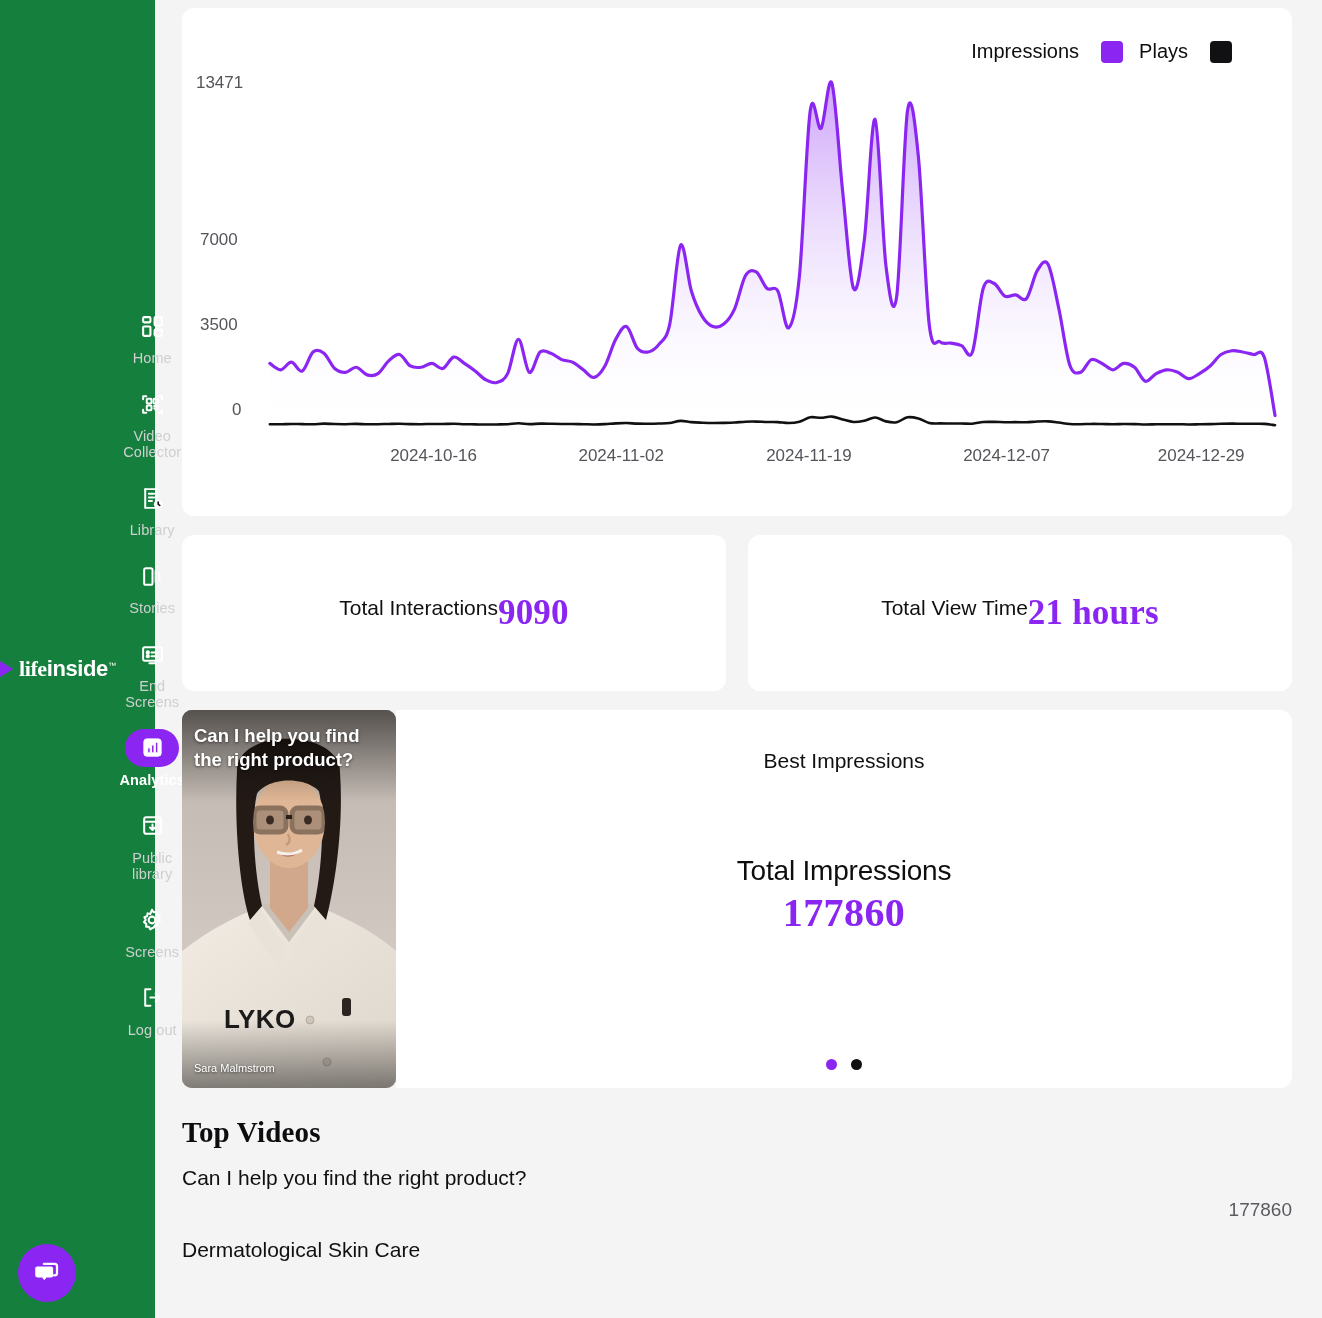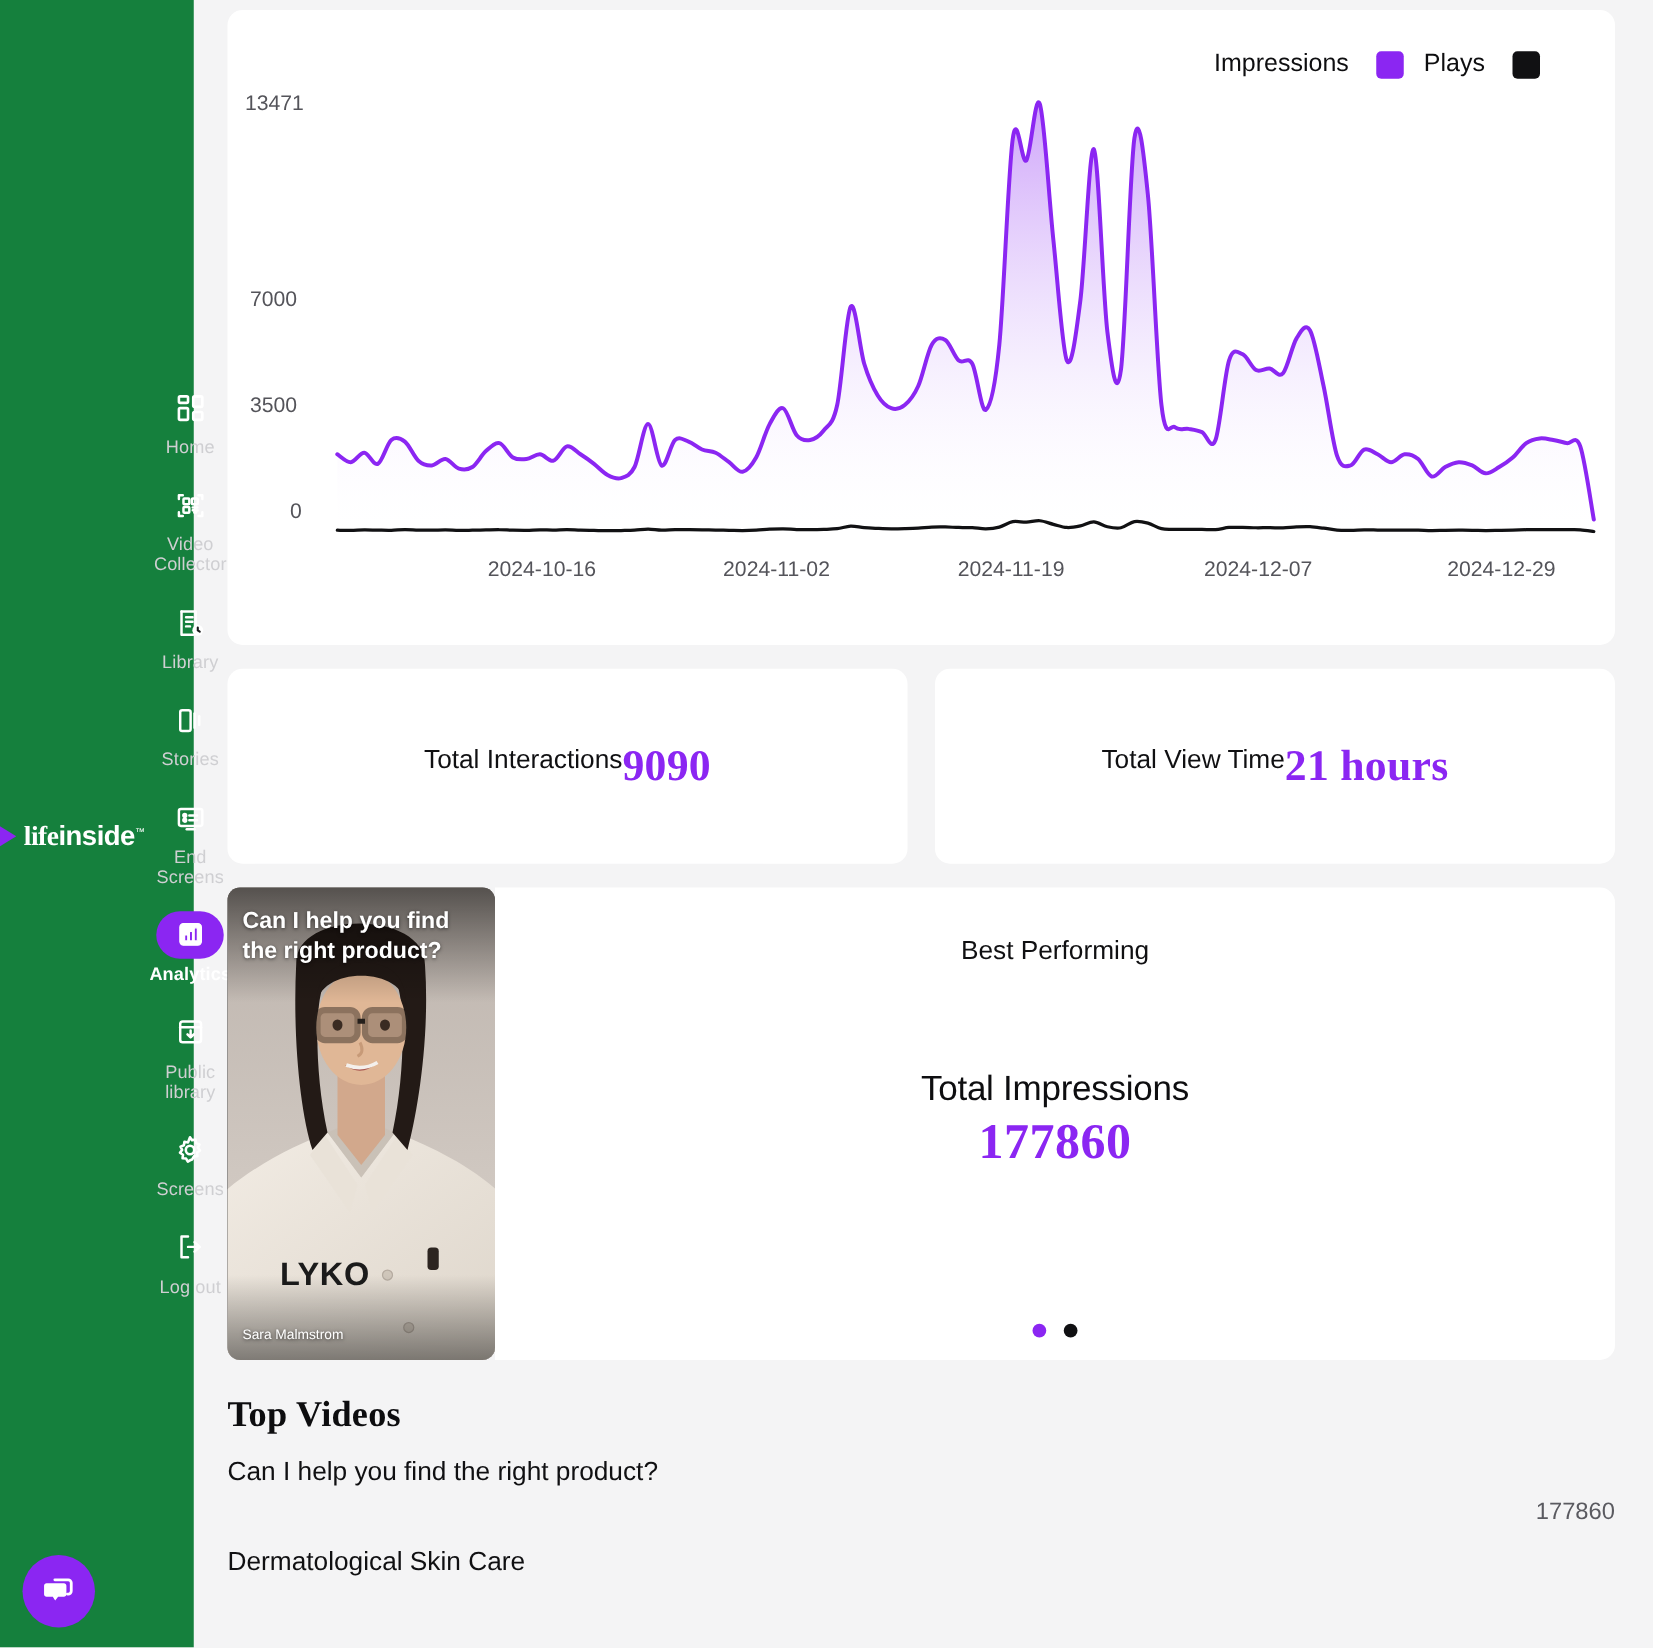--- a/index.html
+++ b/index.html
@@ -398,21 +398,21 @@
           <rect x="160" y="288" width="9" height="18" rx="3" fill="#2c2420"></rect>
 
           <rect width="214" height="92" fill="url(#capShade)"></rect>
           <rect y="310" width="214" height="68" fill="url(#botShade)"></rect>
         </svg>
         <div class="thumb-cap">Can I help you find the right product?</div>
         <div class="thumb-name">Sara Malmstrom</div>
       </div>
 
       <div class="card perf-card">
-        <div class="perf-title">Best Performing</div>
+        <div class="perf-title">Best Impressions</div>
         <div class="perf-block">
           <div class="perf-sub">Total Impressions</div>
           <div class="perf-num">177860</div>
         </div>
         <div class="dots">
           <span class="dot" style="background:#8b26f2"></span>
           <span class="dot" style="background:#101012"></span>
         </div>
       </div>
     </section>

